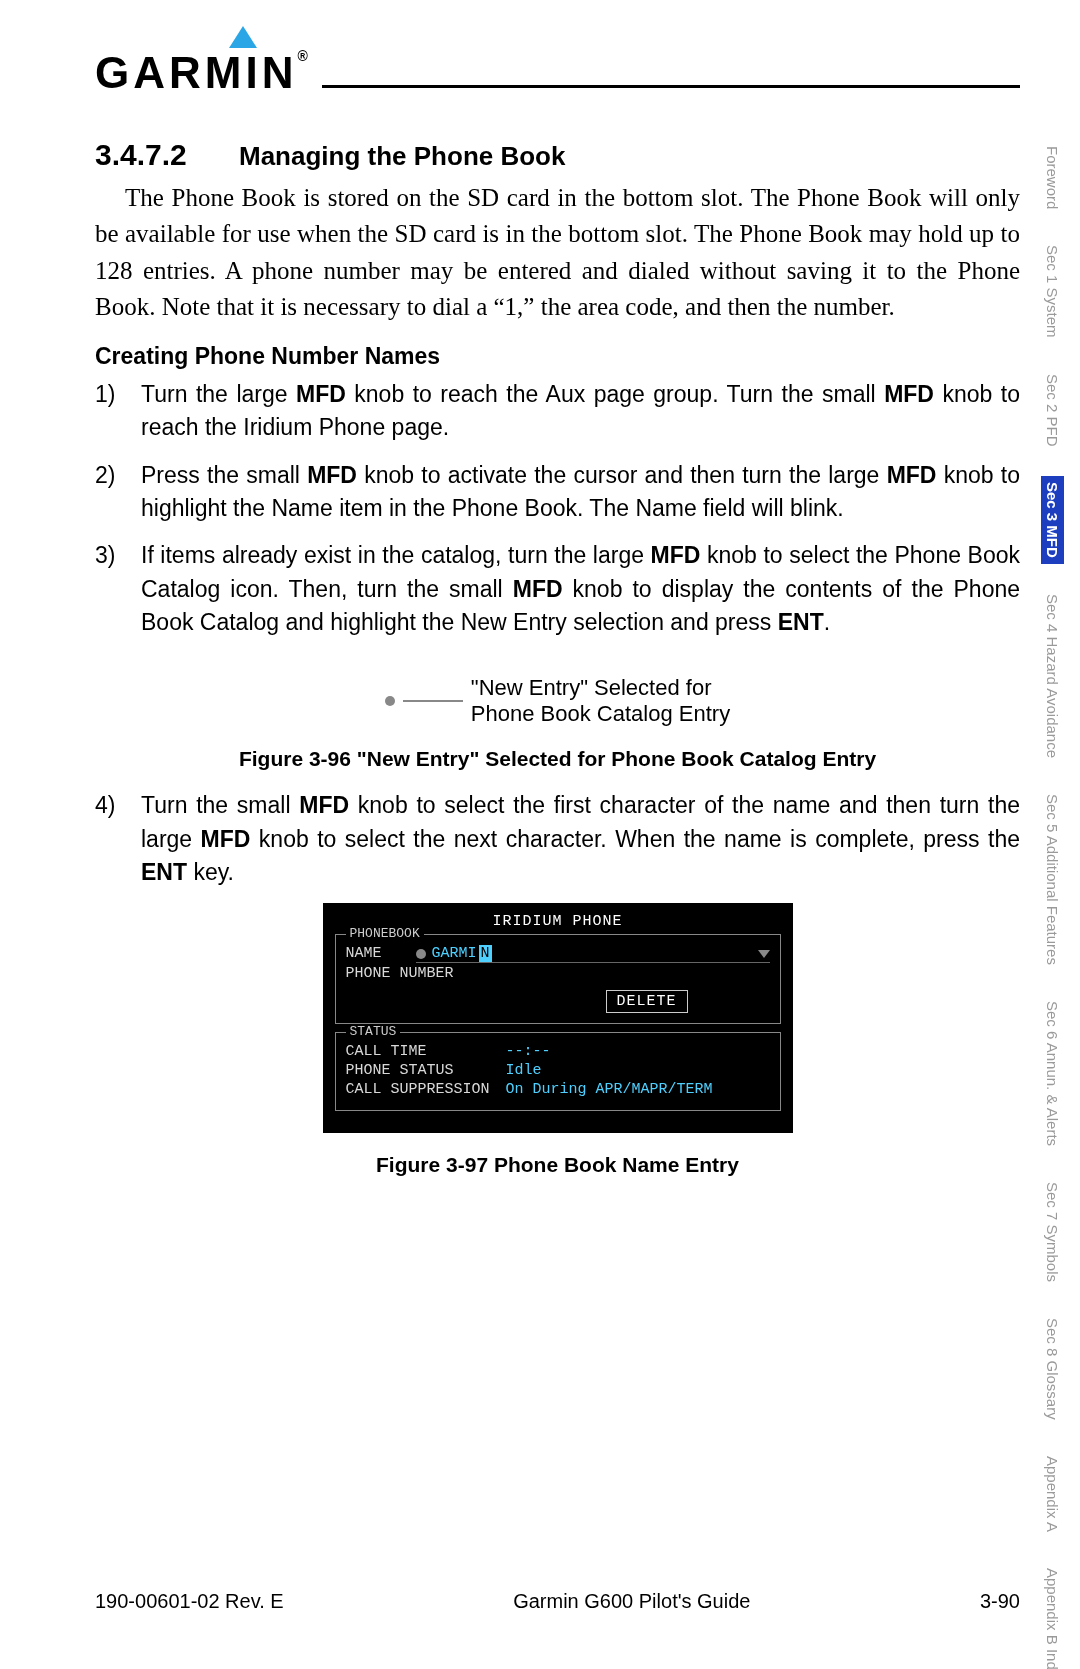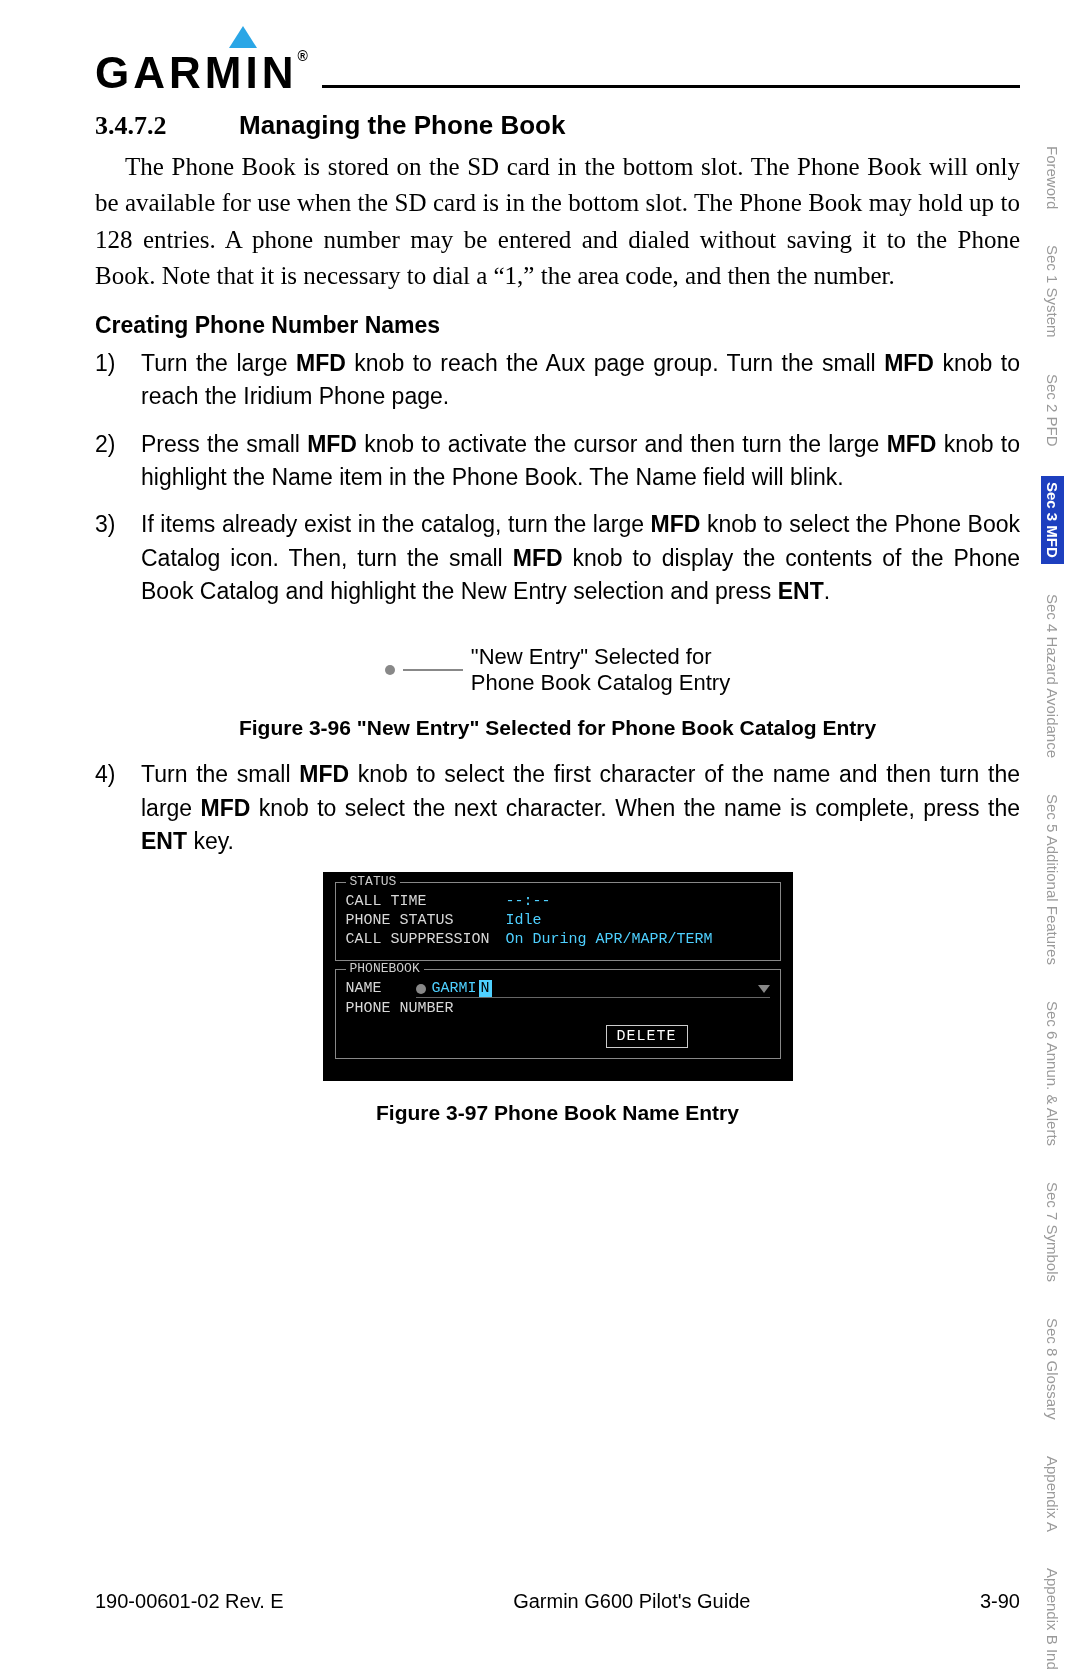--- a/index.html
+++ b/index.html
@@ -25,21 +25,21 @@
     position: absolute;
     top: -4px;
     left: 62%;
     width: 0; height: 0;
     border-left: 14px solid transparent;
     border-right: 14px solid transparent;
     border-bottom: 22px solid #2aa6e6;
   }
   .reg { font-size: 14px; vertical-align: top; }
   .rule { flex: 1; border-top: 3px solid #000; margin-bottom: 10px; }
-  .sec-num { font-family: Liberation Serif, serif; font-weight: bold; font-size: 26px; display: inline-block; width: 140px; }
+  .sec-num { font-family: Liberation Sans, sans-serif; font-weight: bold; font-size: 30px; display: inline-block; width: 140px; margin-top: 28px; }
   .sec-title { font-family: Arial, sans-serif; font-weight: bold; font-size: 26px; }
   .para {
     font-size: 25px;
     line-height: 1.45;
     text-align: justify;
     margin-top: 8px;
     text-indent: 30px;
   }
   .sub { font-family: Arial, sans-serif; font-weight: bold; font-size: 23px; margin-top: 18px; }
   ol.steps { list-style: none; margin-top: 8px; }
@@ -135,50 +135,51 @@
 
 <ol class="steps" start="4">
   <li>
       <span class="num">4)</span>
       <span class="txt"><span>Turn the small </span><span class="bold">MFD</span><span> knob to select the first character of the name and then turn the large </span><span class="bold">MFD</span><span> knob to select the next character. When the name is complete, press the </span><span class="bold">ENT</span><span> key.</span></span>
     </li>
 </ol>
 
 <div class="device-wrap">
   <div class="device">
-    <div class="dev-box">
-      <span class="lbl">STATUS</span>
-      <div class="dev-row">
-          <span class="k">CALL TIME</span>
-          <span class="v">--:--</span>
-        </div>
-      <div class="dev-row">
-          <span class="k">PHONE STATUS</span>
-          <span class="v">Idle</span>
-        </div>
-      <div class="dev-row">
-          <span class="k">CALL SUPPRESSION</span>
-          <span class="v">On During APR/MAPR/TERM</span>
-        </div>
-    </div>
+    <div class="dev-title">IRIDIUM PHONE</div>
     <div class="dev-box">
       <span class="lbl">PHONEBOOK</span>
       <div class="dev-row">
           <span class="k" style="width:70px">NAME</span>
         <span class="name-val">
           <span class="dot2" style="background:#888;margin-right:6px"></span>
           <span>GARMI</span>
             <span class="cursor-box">N</span>
           <span class="tri-dn"></span>
         </span>
       </div>
       <div class="dev-row">
           <span class="k">PHONE NUMBER</span>
         </div>
       <div class="delete-btn">DELETE</div>
+    </div>
+    <div class="dev-box">
+      <span class="lbl">STATUS</span>
+      <div class="dev-row">
+          <span class="k">CALL TIME</span>
+          <span class="v">--:--</span>
+        </div>
+      <div class="dev-row">
+          <span class="k">PHONE STATUS</span>
+          <span class="v">Idle</span>
+        </div>
+      <div class="dev-row">
+          <span class="k">CALL SUPPRESSION</span>
+          <span class="v">On During APR/MAPR/TERM</span>
+        </div>
     </div>
   </div>
 </div>
 
 <div class="fig-caption">Figure 3-97  Phone Book Name Entry</div>
 
 <div class="side-tabs">
   <div class="tab">Foreword</div>
   <div class="tab">Sec 1 System</div>
   <div class="tab">Sec 2 PFD</div>

